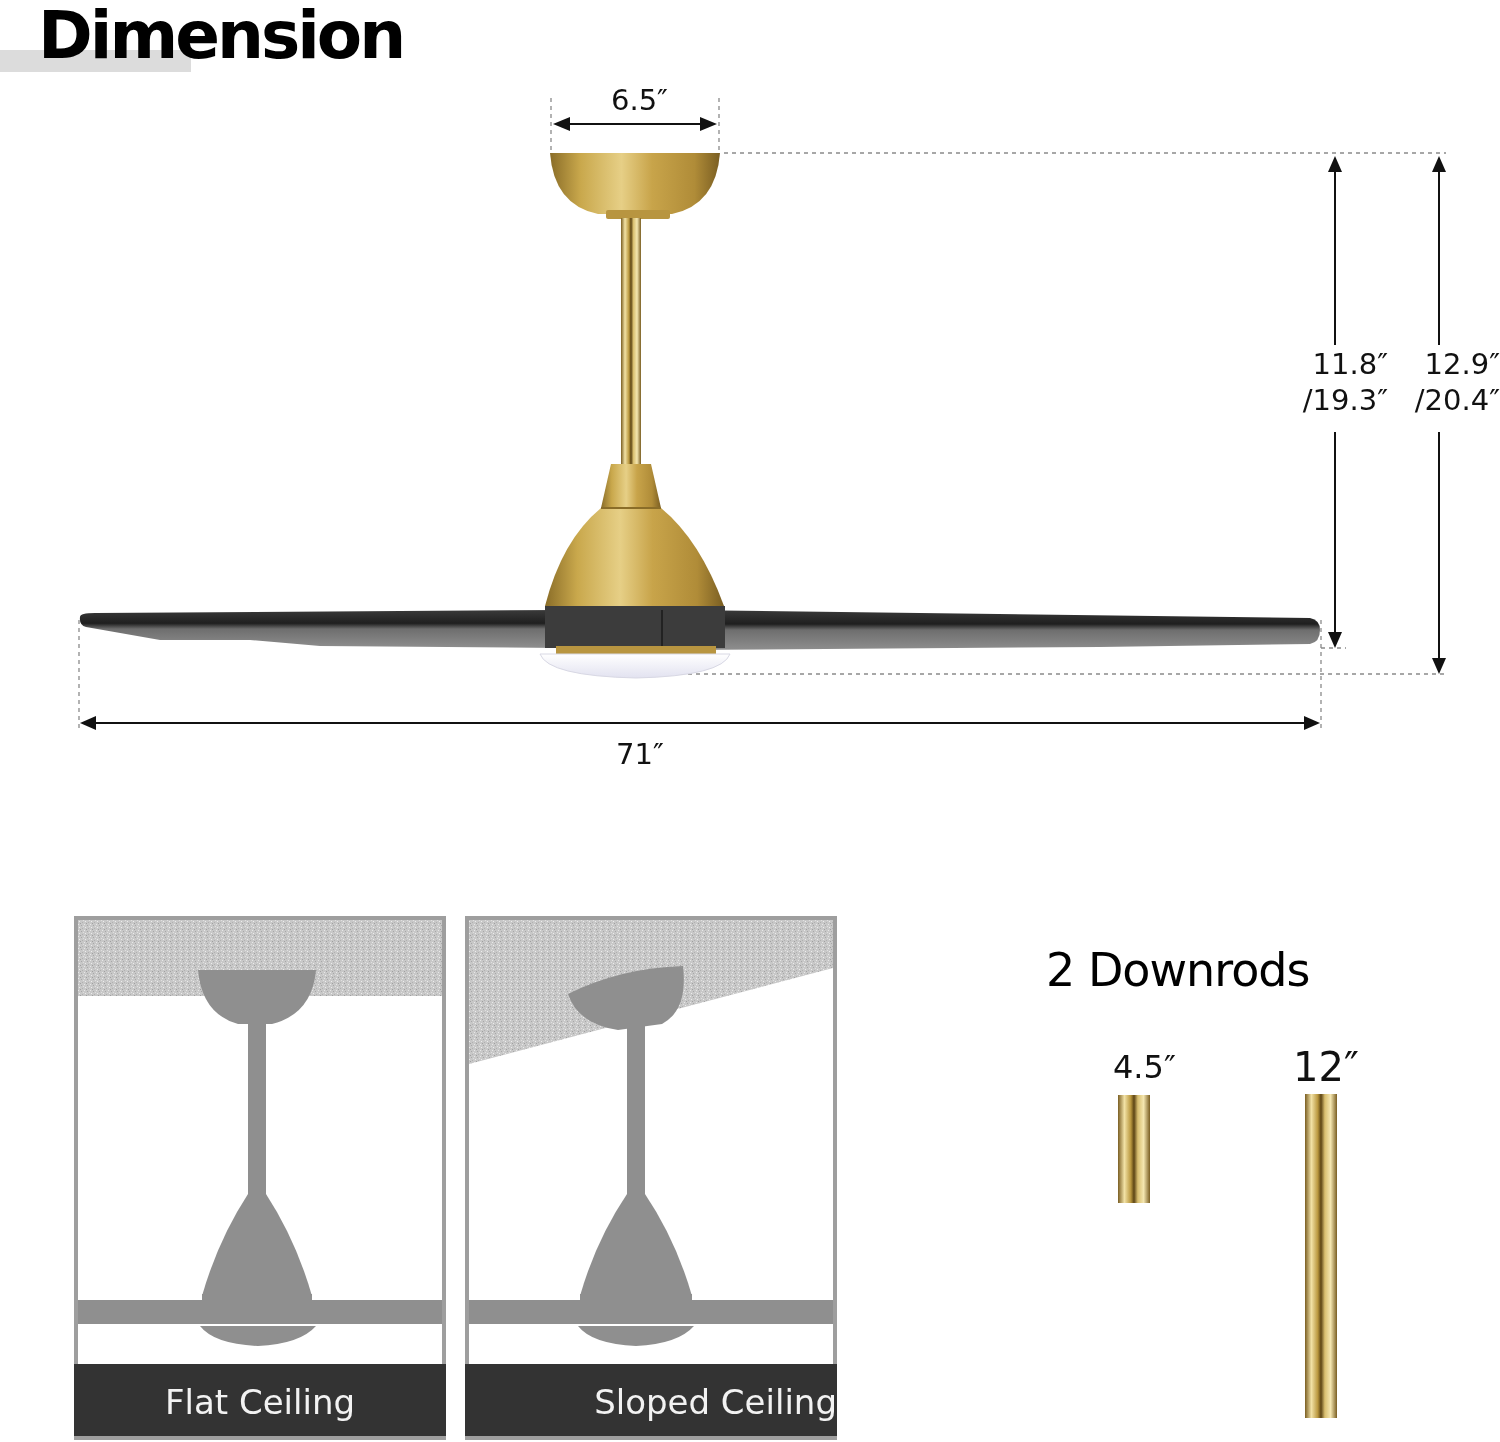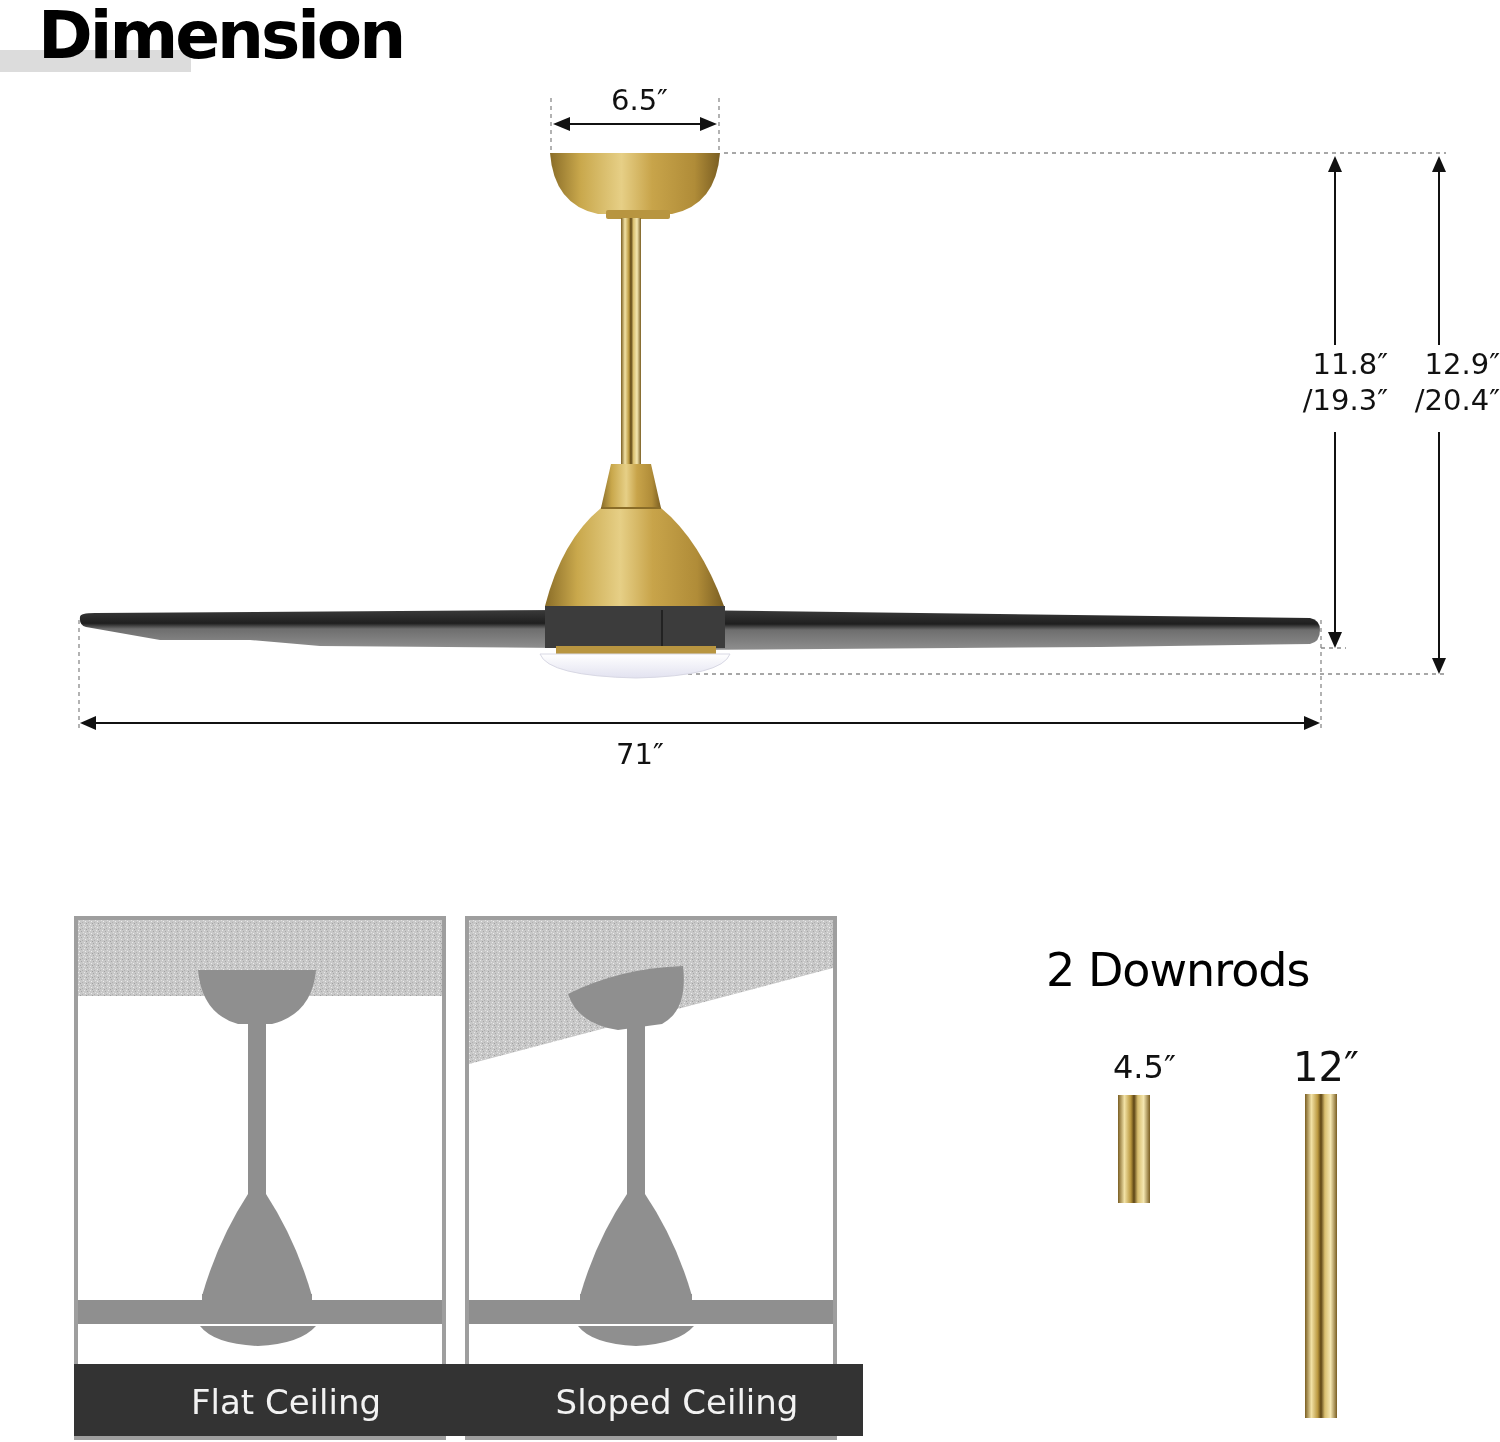--- a/index.html
+++ b/index.html
@@ -8,21 +8,21 @@
   .abs { position: absolute; }
   .title { left: 38px; top: -4px; font-family: "DejaVu Sans", sans-serif; font-weight: bold;
            font-size: 66px; letter-spacing: -3px; color: #000; line-height: 80px; z-index: 2; }
   .title-bar { left: 0; top: 50px; width: 191px; height: 22px; background: #dcdcdc; z-index: 1; }
   .dim-label { font-family: "DejaVu Sans", sans-serif; font-weight: normal; font-size: 29px;
                color: #111; line-height: 36px; white-space: nowrap; }
   .dim-stack { text-align: right; }
   svg.main { position: absolute; left: 0; top: 0; }
   .panel-caption { position: absolute; background: #333333; color: #f2f2f2;
                    font-family: "DejaVu Sans", sans-serif; font-size: 34px; text-align: center;
-                   line-height: 76px; height: 72px; padding-left: 26px; }
+                   line-height: 76px; height: 72px; }
   .downrods-title { left: 1046px; top: 940px; font-weight: normal; font-size: 46px;
                     letter-spacing: -1px; color: #000; line-height: 60px; }
 </style>
 </head>
 <body>
 
 <div class="abs title-bar"></div>
 <div class="abs title">Dimension</div>
 
 <svg class="main" width="1500" height="1442" viewBox="0 0 1500 1442">
@@ -156,17 +156,17 @@
 <div class="abs dim-stack" style="left:1270px; top:346px; width:118px;text-align:right;">
   <div class="dim-label">11.8″</div>
   <div class="dim-label">/19.3″</div>
 </div>
 <div class="abs dim-stack" style="left:1390px; top:346px; width:110px;">
   <div class="dim-label">12.9″</div>
   <div class="dim-label">/20.4″</div>
 </div>
 
 <div class="panel-caption" style="left:74px; top:1364px; width:372px;">Flat Ceiling</div>
-<div class="panel-caption" style="left:465px; top:1364px; width:372px;">Sloped Ceiling</div>
+<div class="panel-caption" style="left:465px; top:1364px; width:372px;text-align:right;">Sloped Ceiling</div>
 
 <div class="abs downrods-title">2 Downrods</div>
 <div class="abs dim-label" style="left:1100px; top:1046px; font-size:32px; line-height:42px;margin-left:13px;">4.5″</div>
 <div class="abs dim-label" style="left:1293px; top:1046px; font-size:40px; line-height:42px;">12″</div>
 
 </body></html>

